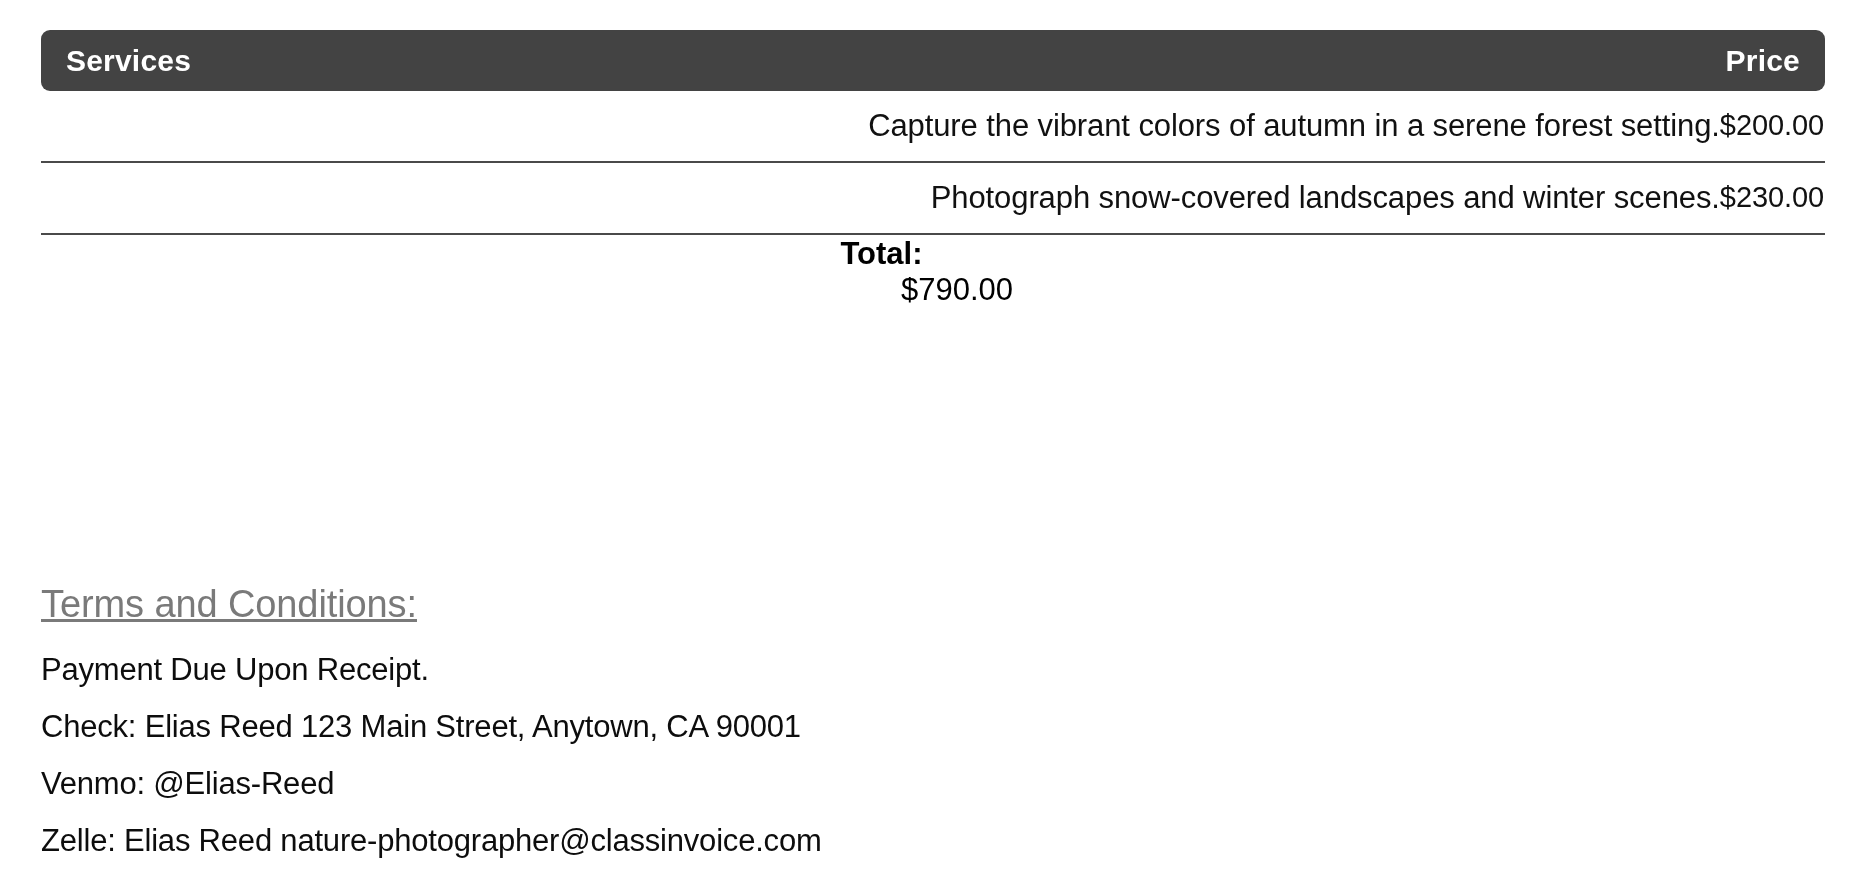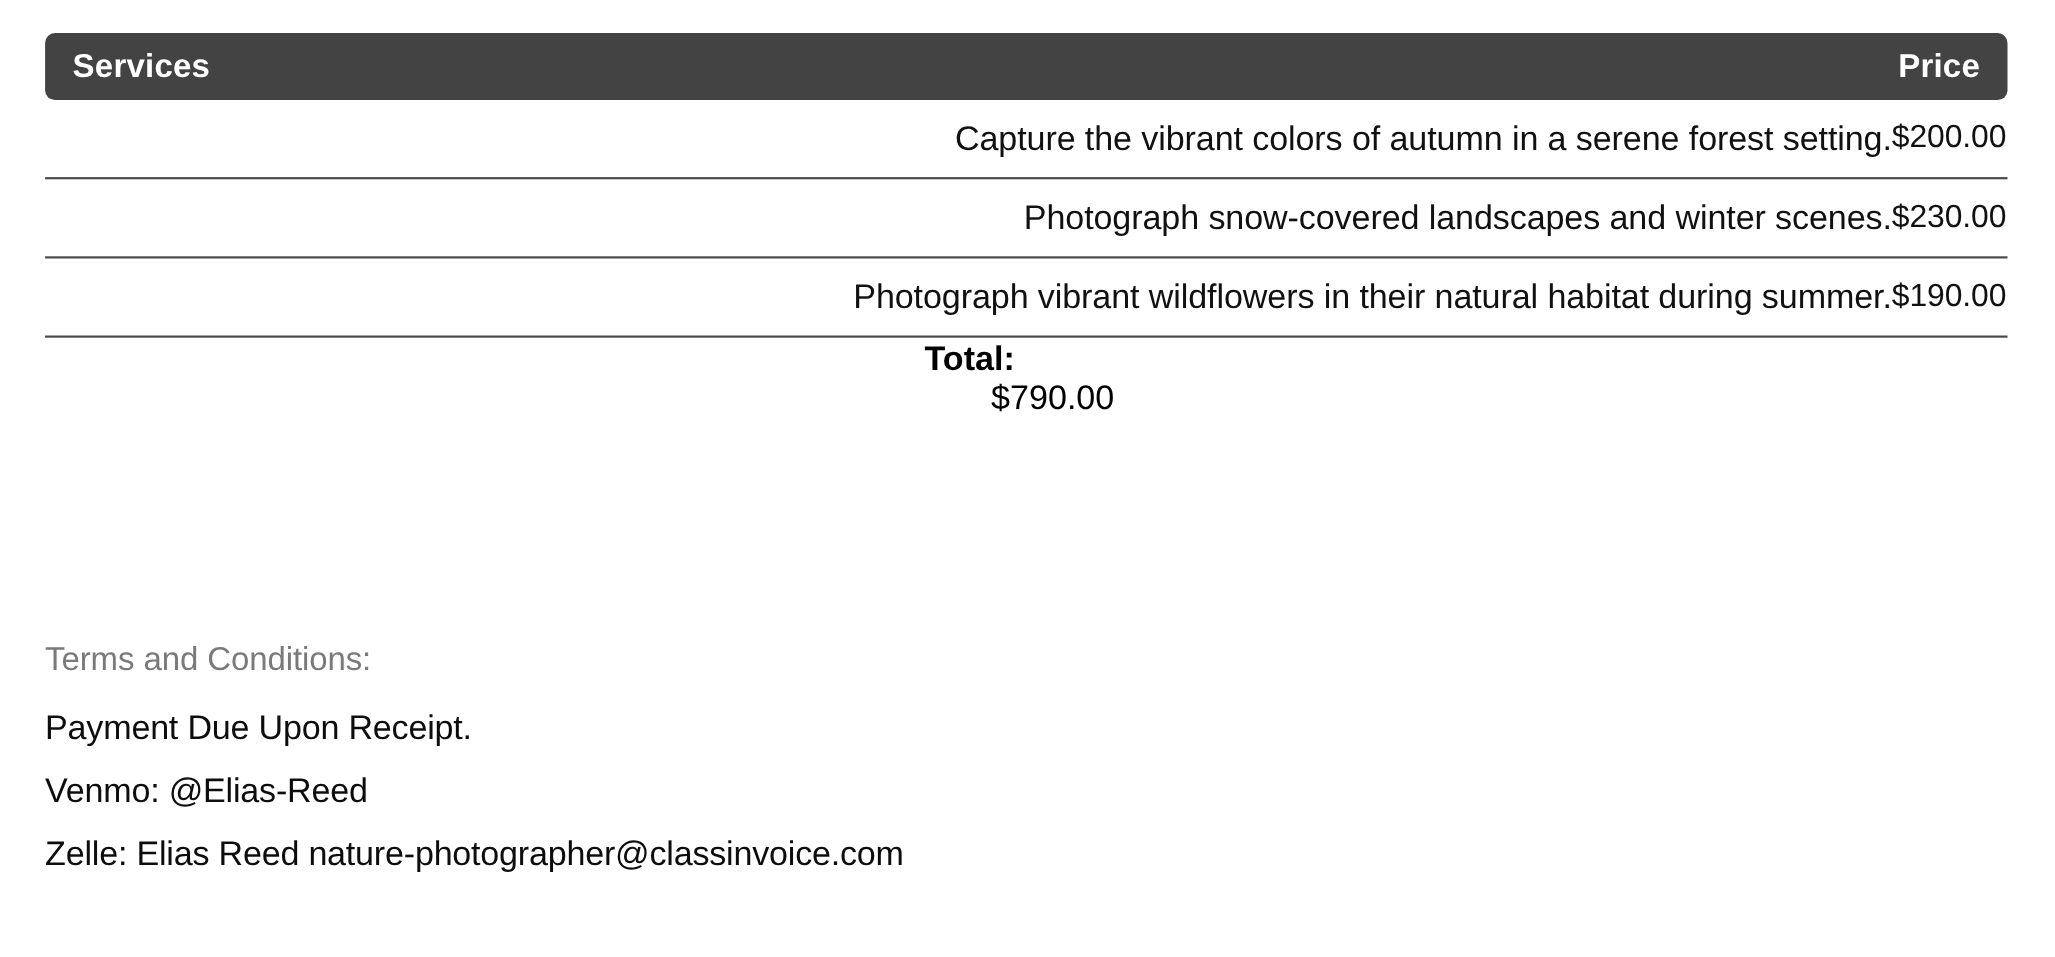--- a/index.html
+++ b/index.html
@@ -103,25 +103,26 @@
   }
 
   
   .terms-block {
     position: absolute;
     left: 41px;
     top: 585px;
     width: 1784px;
   }
   .terms-heading {
-    font-size: 30px;
+    font-size: 38px;
     color: #7a7a7a;
     line-height: 1;
     margin-bottom: 24px;
     letter-spacing: -0.1px;
+    text-decoration: underline;
   }
   .terms-line {
     font-size: 31px;
     color: #0d0d0d;
     line-height: 45px;
     white-space: nowrap;
     letter-spacing: -0.2px;
     margin-top: 12px;
   }
 </style>
@@ -141,32 +142,29 @@
       <div class="cell-service">Capture the vibrant colors of autumn in a serene forest setting.</div>
       <div class="cell-price">$200.00</div>
     </div>
 
     <div class="table-row">
       <div class="cell-service">Photograph snow-covered landscapes and winter scenes.</div>
       <div class="cell-price">$230.00</div>
     </div>
 
 
-    <div class="table-row">
-      <div class="cell-service">Photograph vibrant wildflowers in their natural habitat during summer.</div>
-      <div class="cell-price">$190.00</div>
-    </div>
 
     <div class="table-total-row">
       <div class="total-label">Total:</div>
       <div class="total-amount">$790.00</div>
     </div>
 
   </div>
 
   <div class="terms-block">
     <div class="terms-heading">Terms and Conditions:</div>
     <div class="terms-line">Payment Due Upon Receipt.</div>
+    <div class="terms-line">Check: Elias Reed 123 Main Street, Anytown, CA 90001</div>
     <div class="terms-line">Venmo: @Elias-Reed</div>
     <div class="terms-line">Zelle: Elias Reed nature-photographer@classinvoice.com</div>
   </div>
 
 </div>
 
 </body></html>

